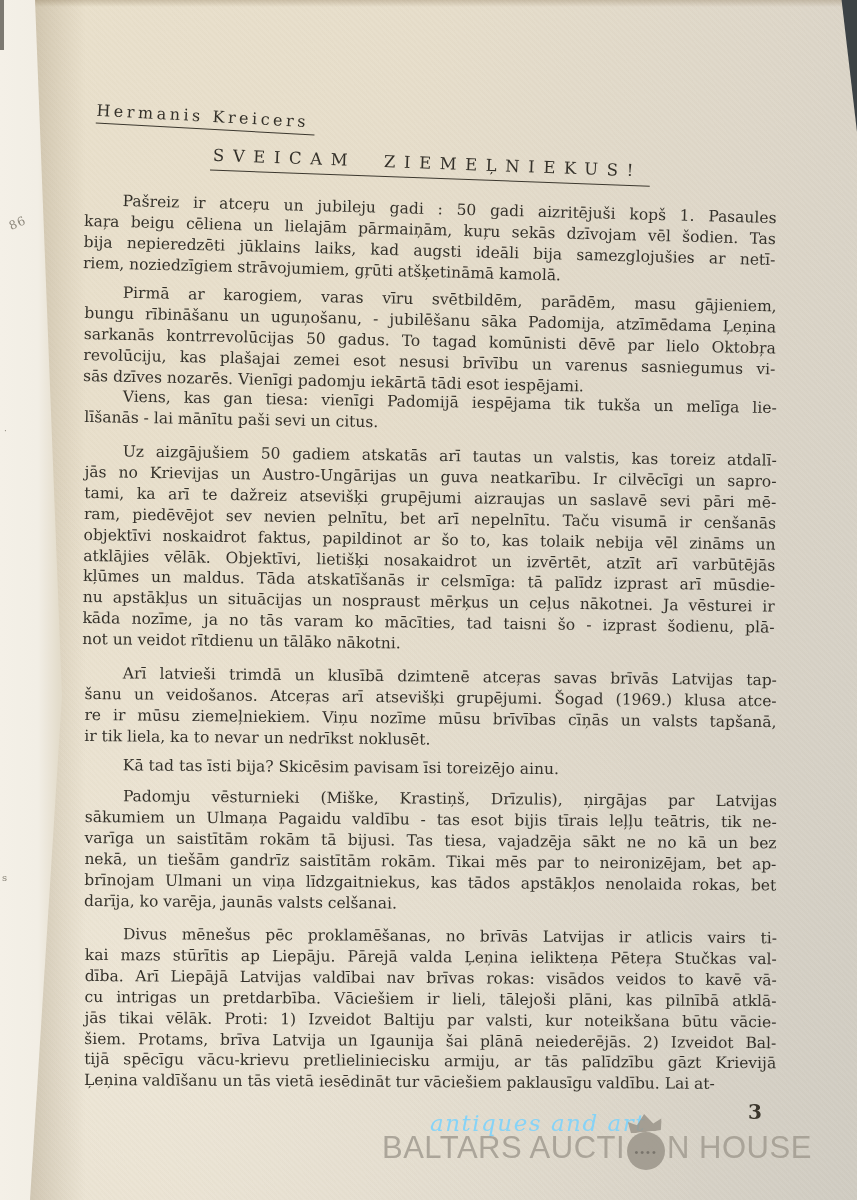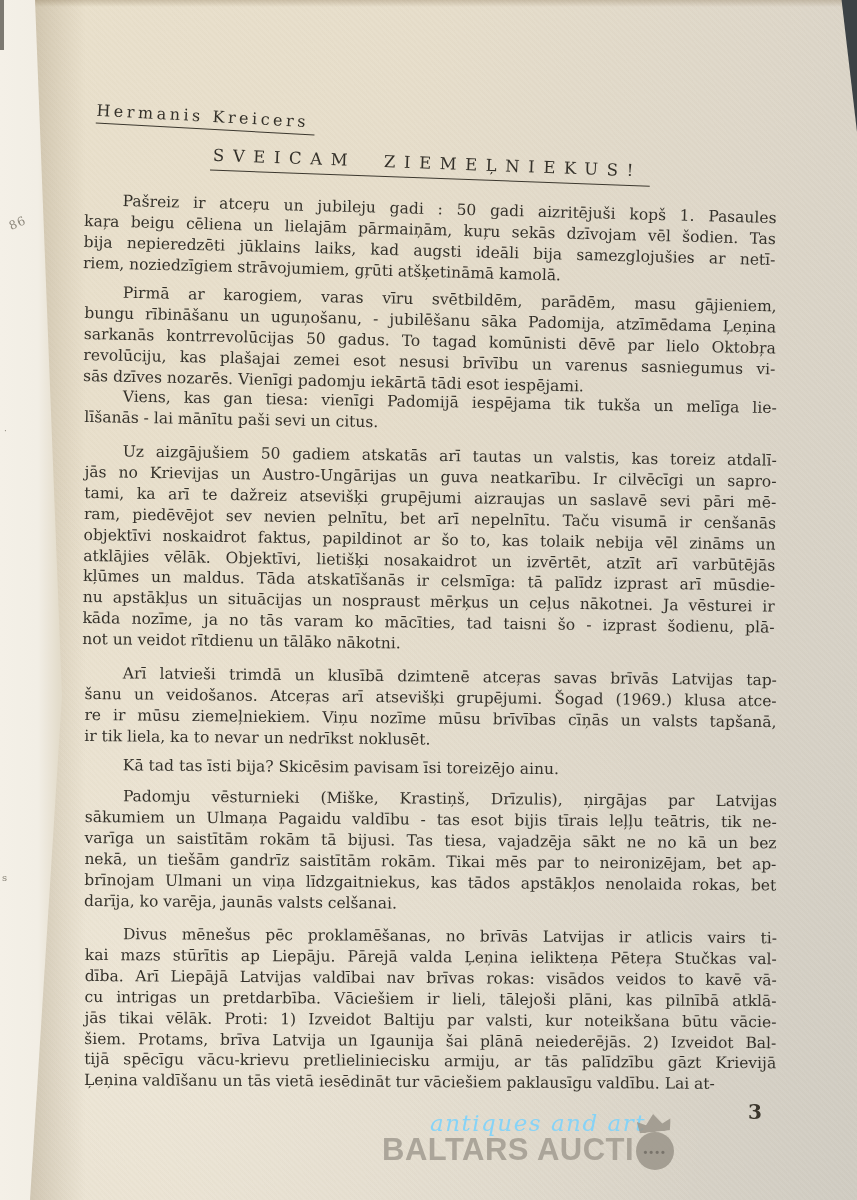--- a/index.html
+++ b/index.html
@@ -101,23 +101,23 @@
     color:#a19b90;user-select:none;
   }
   .wm-tagline{
     position:absolute;left:48px;top:4px;
     font-family:"DejaVu Serif",serif;font-style:italic;
     font-size:23px;letter-spacing:1.5px;color:#7dd3fc;opacity:.9;
     white-space:nowrap;
   }
   .wm-brand{
     position:absolute;left:0;top:24px;
-    display:flex;align-items:center;white-space:nowrap;
+    display:flex;white-space:nowrap;
     font-family:"Liberation Sans","DejaVu Sans",sans-serif;
-    font-weight:bold;font-size:31px;letter-spacing:.5px;
+    font-weight:normal;font-size:31px;letter-spacing:.5px;
     color:#a29c91;opacity:.85;
   }
   .wm-logo{
     position:relative;display:inline-block;width:40px;height:40px;
     margin:0 1px;flex:0 0 auto;
   }
   .logo-circle{
     position:absolute;left:1px;top:2px;width:38px;height:38px;border-radius:50%;
     background:#9b958a;display:flex;align-items:center;justify-content:center;
   }
@@ -217,15 +217,16 @@
   <div class="watermark">
     <div class="wm-tagline">antiques and art</div>
     <div class="wm-brand">
       <span>BALTARS AUCTI</span>
       <span class="wm-logo">
         <span class="crown"></span>
         <span class="logo-circle">
           <span class="logo-dots">••••</span>
         </span>
       </span>
+      <span>N HOUSE</span>
     </div>
   </div>
 </div>
 
 </body></html>

